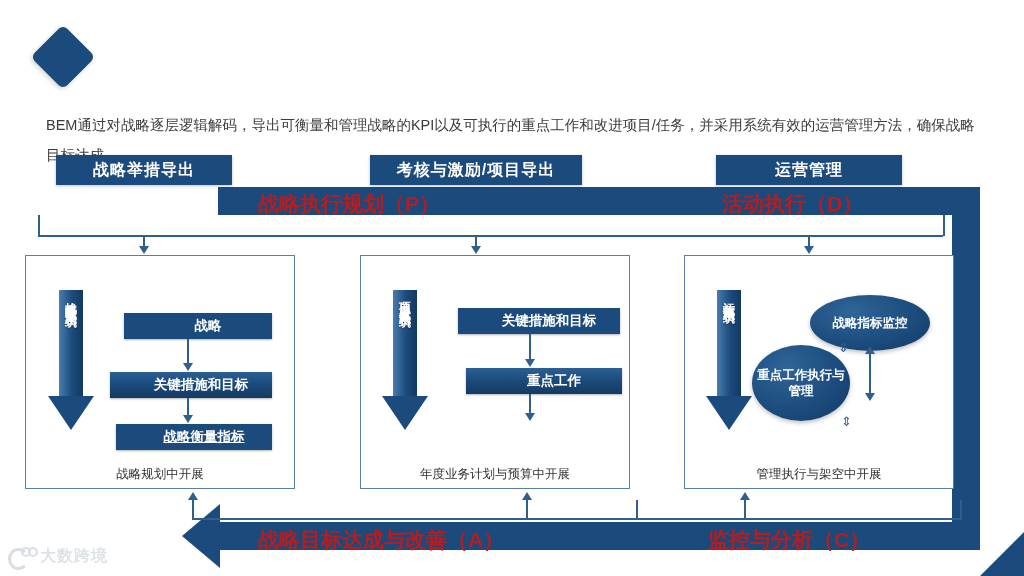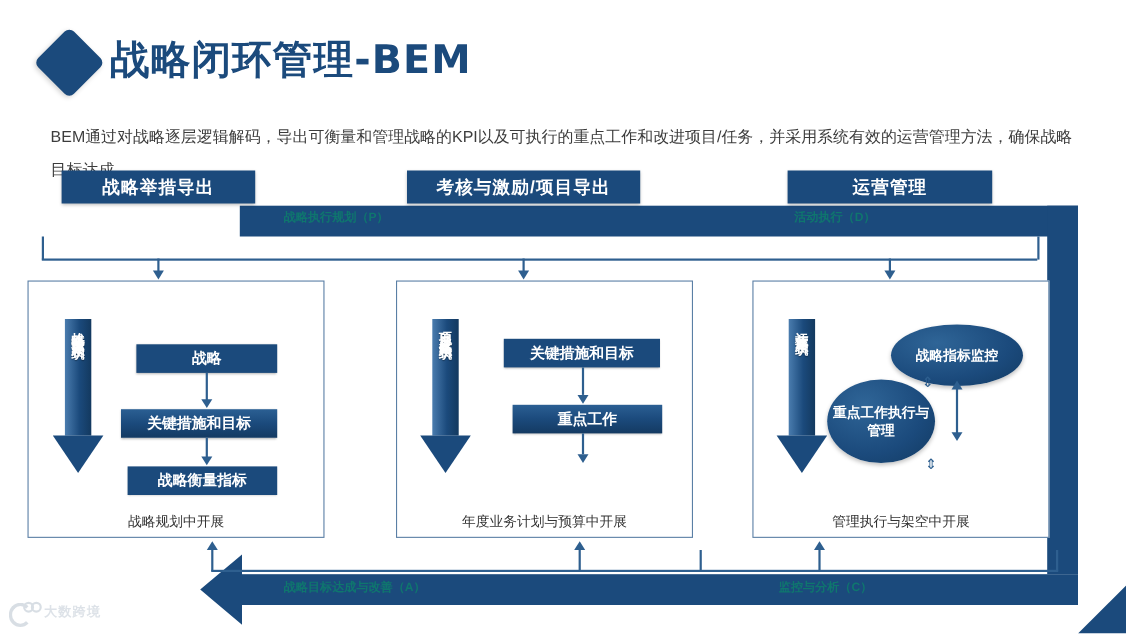--- a/index.html
+++ b/index.html
@@ -34,21 +34,21 @@
     font-size:18px;font-weight:bold;
   }
   #bar-top{left:218px;top:7px;width:762px;height:28px;}
   #bar-right{left:952px;top:7px;width:28px;height:335px;}
   #bar-bottom{left:218px;top:342px;width:762px;height:28px;}
   #bar-bottom-arrow{
     position:absolute;left:182px;top:324px;width:0;height:0;
     border-top:32px solid transparent;border-bottom:32px solid transparent;
     border-right:38px solid #1b4a7c;
   }
-  .bar-label{position:absolute;white-space:nowrap;font-size:11px;font-weight:bold;color:#0f766e;}
+  .bar-label{position:absolute;white-space:nowrap;font-size:21px;font-weight:bold;color:#b91c1c;}
   #label-p{left:258px;top:190px;}
   #label-d{left:722px;top:190px;}
   #label-a{left:258px;top:526px;}
   #label-c{left:708px;top:526px;}
   
   .conn{position:absolute;background:#2e5f8f;}
   .conn-h{height:1.5px;}
   .conn-v{width:1.5px;}
   .arrow-dn{
     position:absolute;width:0;height:0;
@@ -103,25 +103,26 @@
   #arrow-1{left:48px;top:110px;}
   #arrow-2{left:382px;top:110px;}
   #arrow-3{left:706px;top:110px;}
   
   .ibox{
     position:absolute;height:26px;
     background:#1b4a7c;color:#ffffff;
     display:flex;align-items:center;justify-content:center;
     font-size:13.5px;font-weight:bold;
     box-shadow:0 1px 2px rgba(0,0,0,.3);
+    padding-left:20px;
   }
   .ibox.grad{background:linear-gradient(to bottom,#2b5f93 0%,#1b4a7c 50%,#143a62 100%);}
   #b1a{left:124px;top:133px;width:128px;}
   #b1b{left:110px;top:192px;width:142px;}
-  #b1c{left:116px;top:244px;width:136px;}
+  #b1c{left:116px;top:244px;width:136px;text-decoration:underline;}
   #b2a{left:458px;top:128px;width:142px;}
   #b2b{left:466px;top:188px;width:136px;}
   #b2c{left:458px;top:242px;width:142px;}
   
   .ell{
     position:absolute;border-radius:50%;
     background:radial-gradient(ellipse at 35% 30%,#2f6597 0%,#1b4a7c 60%,#123a61 100%);
     color:#ffffff;display:flex;align-items:center;justify-content:center;
     text-align:center;font-size:12.5px;font-weight:bold;line-height:16px;
     box-shadow:0 2px 4px rgba(0,0,0,.25);
@@ -137,32 +138,31 @@
   }
   #wm-mark{
     width:26px;height:20px;position:relative;
   }
   #wm-mark .c1{position:absolute;left:0;top:2px;width:15px;height:16px;
     border:3px solid #b9c4cf;border-radius:50%;border-right-color:transparent;}
   #wm-mark .c2{position:absolute;left:13px;top:1px;width:6px;height:6px;
     border:2px solid #b9c4cf;border-radius:50%;}
   #wm-mark .c3{position:absolute;left:20px;top:1px;width:6px;height:6px;
     border:2px solid #b9c4cf;border-radius:50%;}
-  #wm-text{font-size:12px;font-weight:bold;color:#c3ccd6;letter-spacing:1px;}
+  #wm-text{font-size:16px;font-weight:bold;color:#c3ccd6;letter-spacing:1px;}
   #wm-corner{
     position:absolute;right:0;top:532px;width:0;height:0;
     border-bottom:44px solid #1b4a7c;border-left:44px solid transparent;
   }
 </style>
 </head>
 <body>
 
 <div id="title-row">
   <div id="title-diamond"></div>
-  <div id="page-title">战略闭环管理-BEM</div>
 </div>
 
 <div id="desc">BEM通过对战略逐层逻辑解码，导出可衡量和管理战略的KPI以及可执行的重点工作和改进项目/任务，并采用系统有效的运营管理方法，确保战略目标达成</div>
 
 <div id="diagram">
 
   <div class="bar" id="bar-top"></div>
   <div class="bar" id="bar-right"></div>
   <div class="bar" id="bar-bottom"></div>
   <div id="bar-bottom-arrow"></div>

